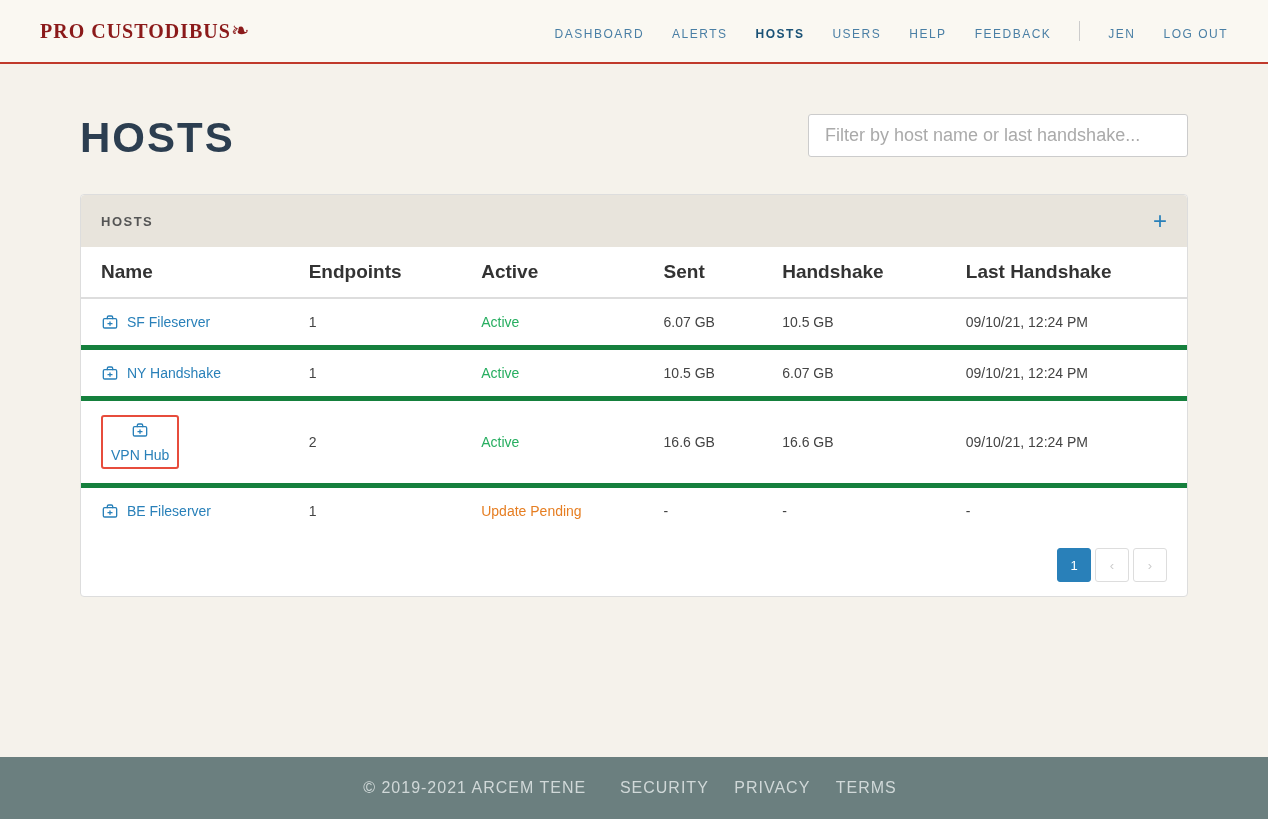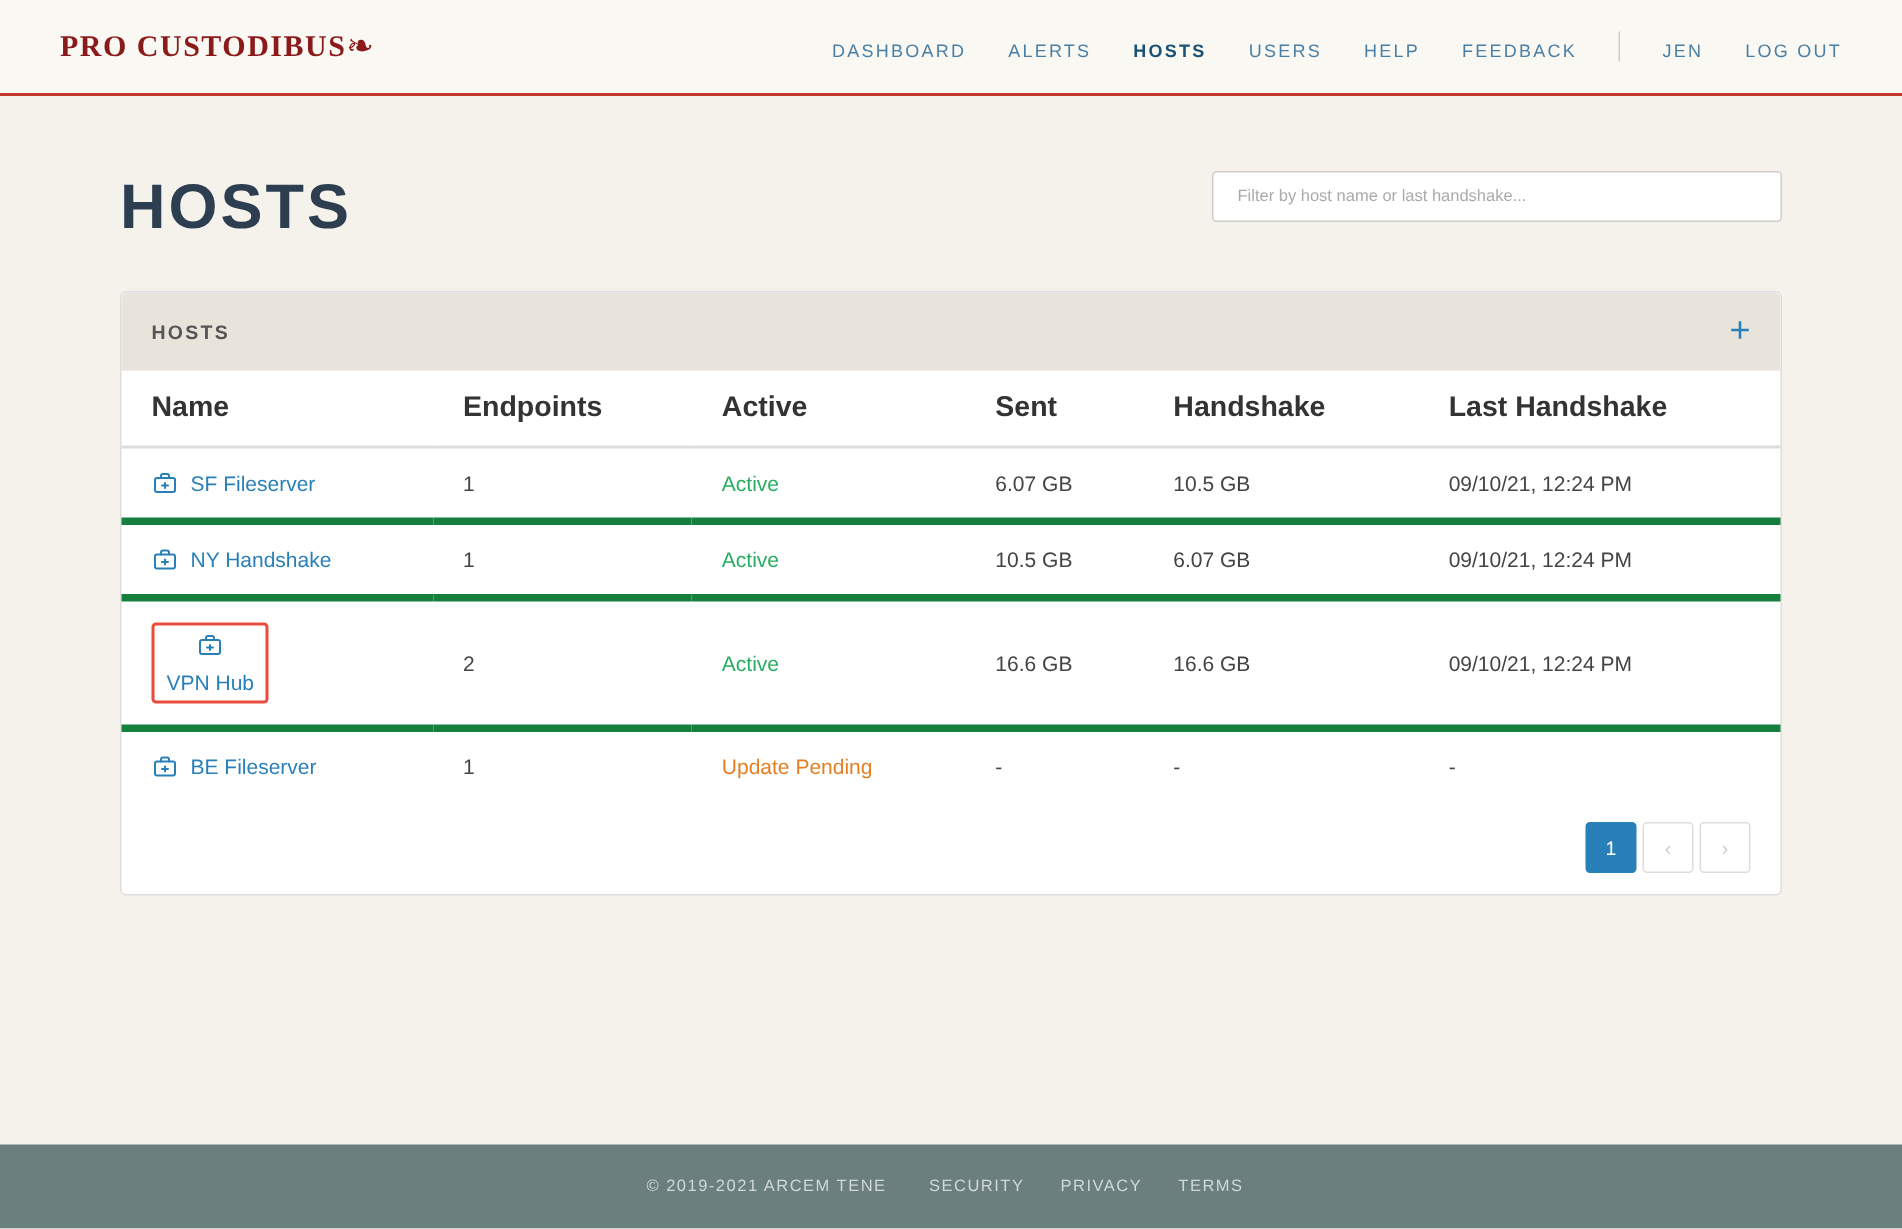--- a/index.html
+++ b/index.html
@@ -81,21 +81,21 @@
       color: #2c3e50;
       letter-spacing: 2px;
       text-transform: uppercase;
     }
     .filter-input {
       width: 380px;
       padding: 10px 16px;
       border: 1px solid #ccc;
       background: #fff;
       border-radius: 3px;
-      font-size: 11px;
+      font-size: 18px;
       color: #999;
       outline: none;
       font-family: 'Arial', sans-serif;
     }
     .filter-input::placeholder {
       color: #aaa;
     }
 
     
     .hosts-panel {
@@ -221,21 +221,21 @@
       cursor: default;
     }
 
     
     footer {
       background-color: #6b7f7f;
       color: #d0d8d8;
       text-align: center;
       padding: 22px 40px;
       font-family: 'Arial', sans-serif;
-      font-size: 11px;
+      font-size: 16px;
       letter-spacing: 1px;
       text-transform: uppercase;
     }
     footer a {
       color: #d0d8d8;
       text-decoration: none;
       margin: 0 10px;
       cursor: pointer;
     }
     footer span {

